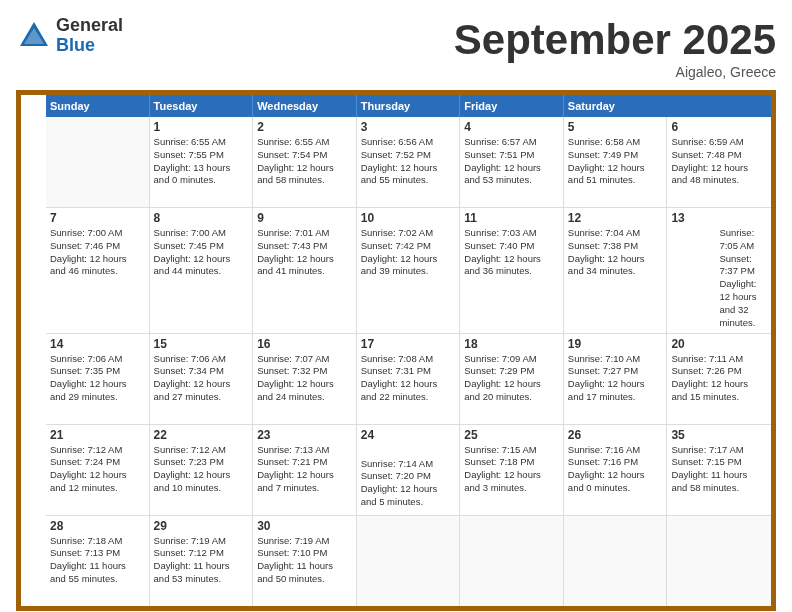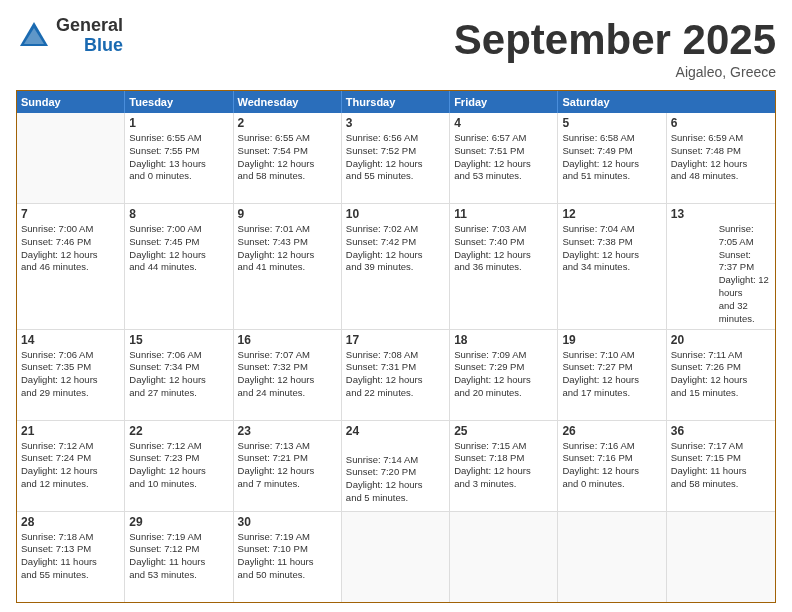--- a/index.html
+++ b/index.html
@@ -21,21 +21,20 @@
     .header {
       display: flex;
       justify-content: space-between;
       align-items: flex-start;
       margin-bottom: 10px;
     }
     .logo {
       display: flex;
       align-items: center;
       gap: 4px;
-      text-align: right;
     }
     .logo-text {
       display: flex;
       flex-direction: column;
       line-height: 1.1;
     }
     .logo-icon {
       width: 36px;
       height: 36px;
     }
@@ -46,21 +45,22 @@
       font-size: 42px;
       font-weight: bold;
       color: #333;
     }
     .location {
       font-size: 14px;
       color: #555;
     }
     .calendar {
       flex: 1;
-      border: 1px solid #a16207;
+      border: 5px solid #a16207;
+      padding-left: 25px;
     }
     .cal-header {
       display: grid;
       grid-template-columns: repeat(7, 1fr);
       background: #2a6ebb;
     }
     .cal-header-cell {
       color: #fff;
       font-weight: bold;
       font-size: 11px;
@@ -315,21 +315,21 @@
 and 3 minutes.</div>
           </div>
           <div class="cal-cell">
             <span class="day-num">26</span>
             <div class="day-info" style="white-space: pre-line;">Sunrise: 7:16 AM
 Sunset: 7:16 PM
 Daylight: 12 hours
 and 0 minutes.</div>
           </div>
           <div class="cal-cell">
-            <span class="day-num">36</span>
+            <span class="day-num">35</span>
             <div class="day-info" style="white-space: pre-line;">Sunrise: 7:17 AM
 Sunset: 7:15 PM
 Daylight: 11 hours
 and 58 minutes.</div>
           </div>
         </div>
         <div class="cal-row">
           <div class="cal-cell">
             <span class="day-num">28</span>
             <div class="day-info" style="white-space: pre-line;">Sunrise: 7:18 AM

